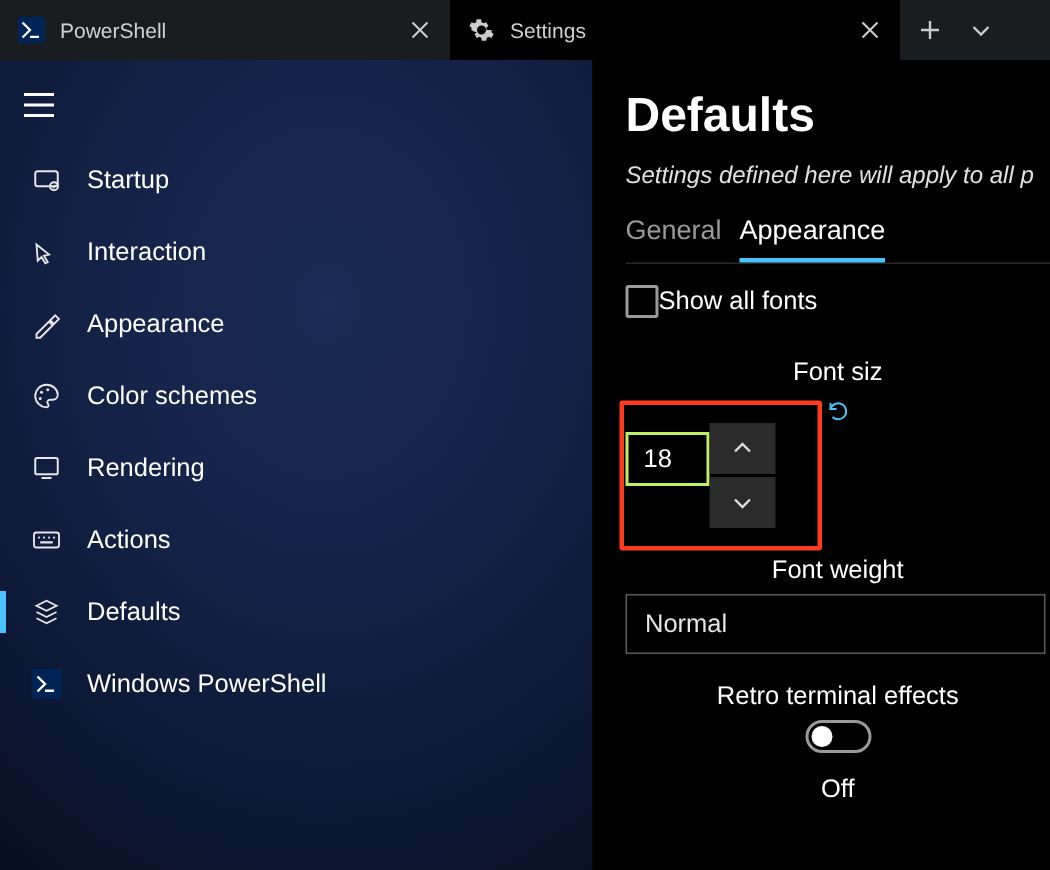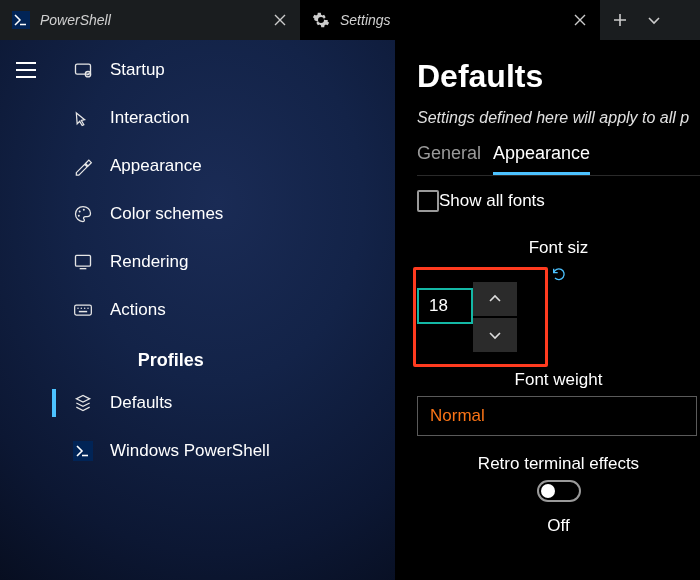--- a/index.html
+++ b/index.html
@@ -5,30 +5,30 @@
   * { box-sizing: border-box; margin: 0; padding: 0; }
   html, body { width: 700px; height: 580px; overflow: hidden; font-family: "Segoe UI", Arial, sans-serif; background: #000; color: #fff; }
   .app { display: flex; flex-direction: column; width: 100%; height: 100%; }
 
   
   .titlebar { display: flex; height: 40px; background: #1a1d1f; }
   .tab { display: flex; align-items: center; gap: 10px; padding: 0 12px; height: 100%; color: #d0d0d0; }
   .tab-ps { width: 300px; background: #1a1d1f; }
   .tab-settings { background: #000; width: 300px; }
   .tab .icon { width: 18px; height: 18px; display: flex; align-items: center; justify-content: center; }
-  .tab-label { font-size: 14px; flex: 1; font-style: italic; }
+  .tab-label { font-size: 14px; flex: 1; }
   .tab-close { width: 16px; height: 16px; display:flex;align-items:center;justify-content:center; color:#ccc; }
   .tb-actions { display: flex; align-items: center; gap: 10px; padding: 0 8px; color:#ccc; }
   .tb-btn { width: 24px; height: 24px; display:flex;align-items:center;justify-content:center; }
 
   
   .body { flex: 1; display: flex; min-height: 0; }
 
   
-  .sidebar { width: 395px; background: radial-gradient(ellipse 520px 640px at 55% 30%, #1a2b55 0%, #132348 28%, #0c1733 55%, #050a18 80%, #000 100%); display: flex; flex-direction: row; padding-top: 6px; text-align: center; }
+  .sidebar { width: 395px; background: radial-gradient(ellipse 520px 640px at 55% 30%, #1a2b55 0%, #132348 28%, #0c1733 55%, #050a18 80%, #000 100%); display: flex; flex-direction: column; padding-top: 6px; }
   .hamburger { width: 40px; height: 40px; display:flex;align-items:center;justify-content:center; margin: 4px 6px 6px 6px; }
   .nav { display: flex; flex-direction: column; }
   .nav-item { display: flex; align-items: center; gap: 16px; height: 48px; padding: 0 20px; color: #fff; font-size: 17px; }
   .nav-item .icon { width: 22px; height: 22px; display:flex;align-items:center;justify-content:center; color:#e6e6e6; }
   .section-header { padding: 16px 14px 8px 14px; font-size: 18px; font-weight: 600; color:#fff; }
   .nav-item.selected { position: relative; }
   .nav-item.selected::before { content:""; position:absolute; left:0; top:10px; bottom:10px; width:4px; background:#4cc2ff; }
 
   
   .content { flex:1; background:#000; padding: 18px 0 0 22px; overflow:hidden; position:relative; }
@@ -38,29 +38,29 @@
   .tabs .tabx { padding-bottom: 8px; }
   .tabs .tabx.active { color:#fff; border-bottom: 3px solid #4cc2ff; }
 
   .checkbox-row { display:flex; align-items:center; font-size:17px; margin-bottom:26px; }
   .checkbox { width:22px; height:22px; border:2px solid #9a9a9a; border-radius:2px; }
 
   .field-block { margin-bottom: 18px; position:relative; }
   .field-label { font-size:17px; margin-bottom:6px; display:flex; align-items:center; gap:8px;flex-direction:column;}
   .reset { color:#4cc2ff; font-size:16px; }
   .spin-wrap { display:flex; align-items:flex-start; gap:0; }
-  .font-size-input { width:56px; height:36px; background:#000; border:2px solid #14b8a6; color:#fff; font-size:17px; padding:0 10px; }
+  .font-size-input { width:56px; height:36px; background:#000; border:2px solid #bef264; color:#fff; font-size:17px; padding:0 10px; }
   .stepper { display:flex; flex-direction:column; margin-left:0; margin-top:-6px;}
   .step-btn { width:44px; height:34px; background:#2b2b2b; display:flex;align-items:center;justify-content:center; color:#ddd; }
   .step-gap { height:2px; }
 
   .highlight-box { position:absolute; border:3px solid #ff3b1f; border-radius:2px; pointer-events:none; }
   .hl1 { left: 413px; top: 267px; width: 135px; height: 100px; }
 
-  .select { width: 100%; max-width: 280px; height:40px; border:1px solid #5a5a5a; background:#000; color:#f97316; font-size:17px; padding:0 12px; display:flex; align-items:center; }
+  .select { width: 100%; max-width: 280px; height:40px; border:1px solid #5a5a5a; background:#000; color:#e5e5e5; font-size:17px; padding:0 12px; display:flex; align-items:center; }
 
   .toggle-row { display:flex; align-items:center; gap:14px; font-size:17px;flex-direction:column; }
   .toggle { width:44px; height:22px; border:2px solid #9a9a9a; border-radius:11px; position:relative; }
   .toggle::after { content:""; position:absolute; left:2px; top:2px; width:14px; height:14px; background:#fff; border-radius:50%; }
 
   svg { display:block; }
 </style>
 </head>
 <body>
 
@@ -170,21 +170,20 @@
                 <circle cx="6" cy="10" r="0.9" fill="#e6e6e6"></circle>
                 <circle cx="10" cy="10" r="0.9" fill="#e6e6e6"></circle>
                 <circle cx="14" cy="10" r="0.9" fill="#e6e6e6"></circle>
                 <circle cx="18" cy="10" r="0.9" fill="#e6e6e6"></circle>
                 <rect x="7" y="13" width="10" height="1.8" fill="#e6e6e6"></rect>
               </svg>
             </span>
           <span>Actions</span>
         </div>
 
-        <div class="section-header">Profiles</div>
 
         <div class="nav-item selected">
           <span class="icon">
               <svg width="20" height="20" viewBox="0 0 24 24">
                 <path d="M4 7 L12 3 L20 7 L12 11 Z" fill="none" stroke="#e6e6e6" stroke-width="1.5"></path>
                 <path d="M4 12 L12 16 L20 12" fill="none" stroke="#e6e6e6" stroke-width="1.5"></path>
                 <path d="M4 17 L12 21 L20 17" fill="none" stroke="#e6e6e6" stroke-width="1.5"></path>
               </svg>
             </span>
           <span>Defaults</span>

